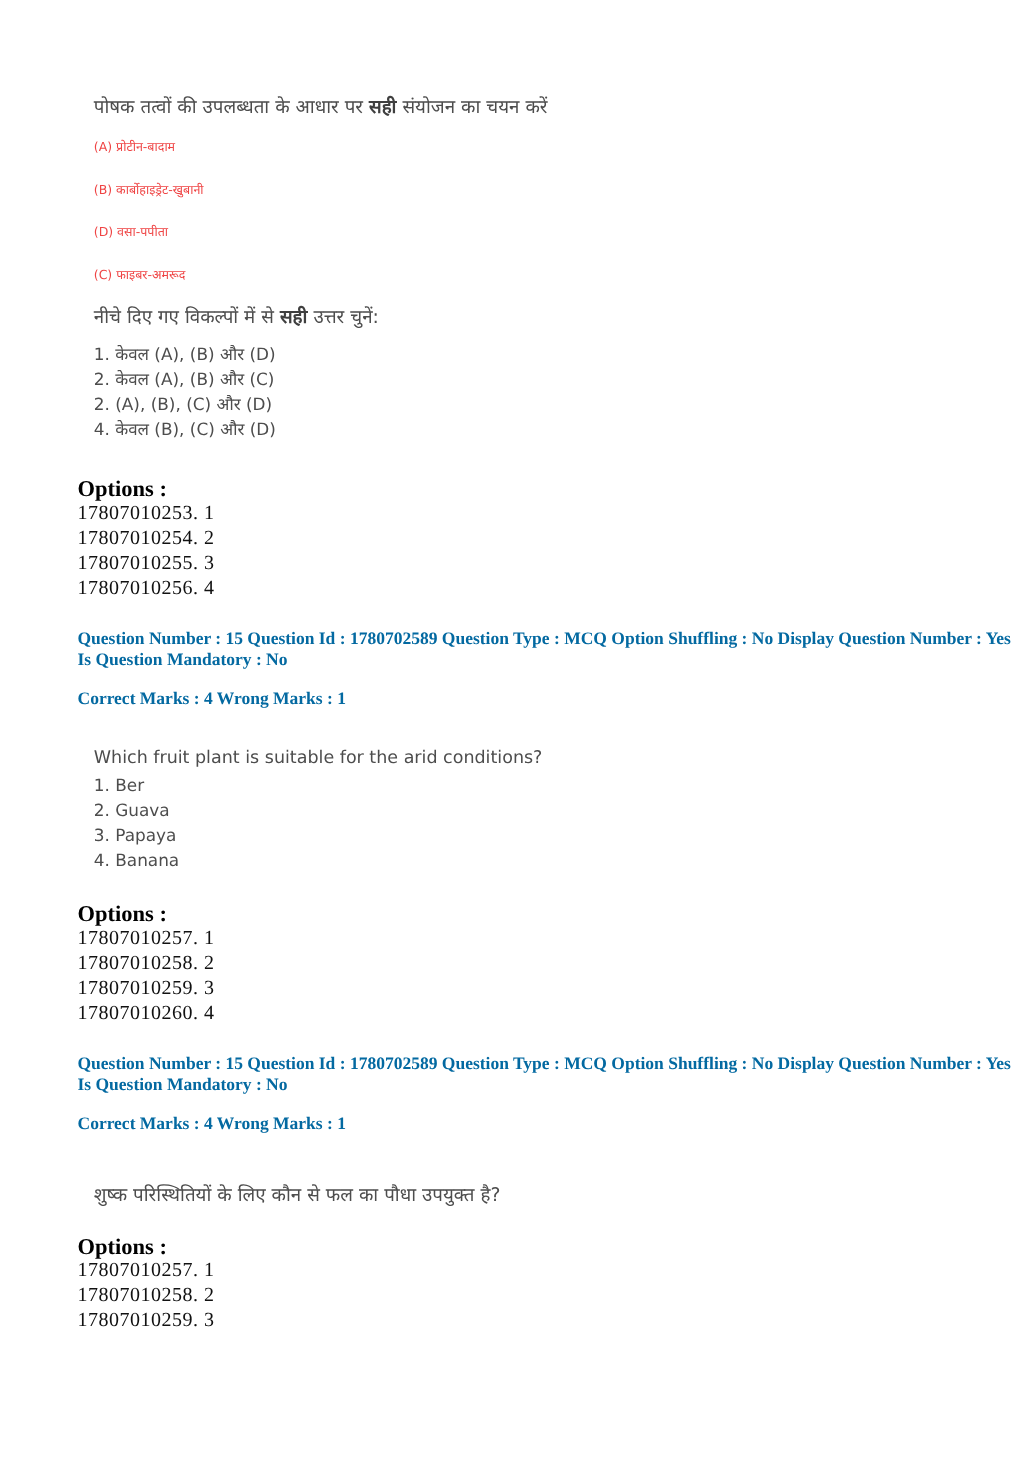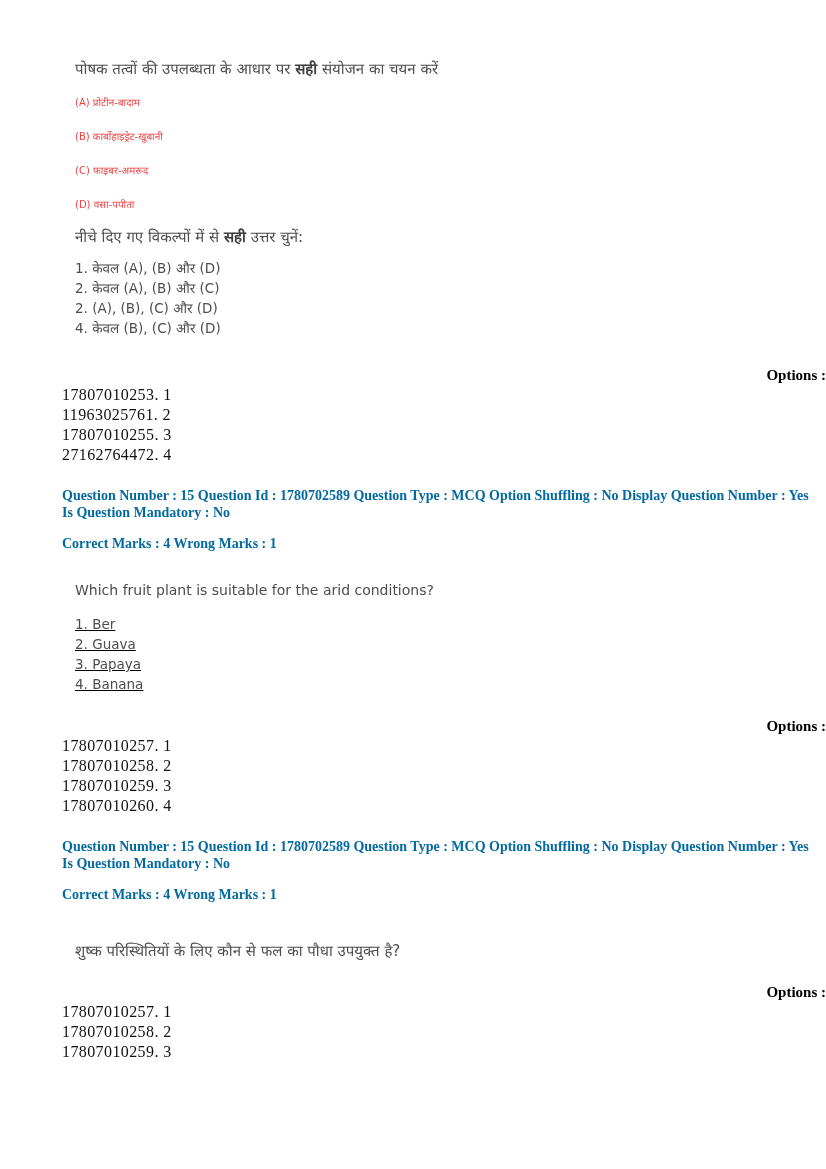--- a/index.html
+++ b/index.html
@@ -5,21 +5,21 @@
 <style>
   html, body { margin: 0; padding: 0; background: #ffffff; }
   .page {
     position: relative;
     width: 826px;
     height: 1169px;
     background: #ffffff;
     overflow: hidden;
     font-family: "DejaVu Sans", sans-serif;
     box-sizing: border-box;
-    padding-top: 60px;
+    padding-top: 76px;
   }
   
   .q-question {
     margin: 0 0 0 75px;
     font-size: 15px;
     line-height: 18px;
     color: #4d4d4d;
   }
   .q-question b { font-weight: bold; color: #3f3f3f; }
   .q-statement {
@@ -30,31 +30,30 @@
   }
   .q-instruction { margin-top: 14px; }
   .choices { margin: 12px 0 0 75px; }
   .choices p {
     margin: 0;
     font-size: 13.5px;
     line-height: 20px;
     color: #4d4d4d;
   }
   .q-question.en { font-size: 14px; line-height: 17px; }
-  .choices.en-gap { margin-top: 15px; text-decoration: underline; }
+  .choices.en-gap { margin-top: 4px; }
   .choices.hi-gap { margin-top: 16px; }
   
   .opt-label {
     margin: 28px 0 1px 62px;
     font-family: "Liberation Serif", serif;
     font-weight: bold;
-    font-size: 15px;
+    font-size: 18px;
     line-height: 18px;
     color: #000000;
-    text-align: right;
   }
   .opt-label.tight { margin-top: 23px; }
   .opt-id {
     margin: 0 0 0 62px;
     font-family: "Liberation Serif", serif;
     font-size: 16px;
     line-height: 20px;
     letter-spacing: 0.4px;
     color: #111111;
   }
@@ -75,39 +74,39 @@
 </head>
 <body>
 
 <div class="page">
 
   <section>
     <p class="q-question" lang="hi"><span>पोषक तत्वों की उपलब्धता के आधार पर </span><b>सही</b><span> संयोजन का चयन करें</span></p>
 
     <p class="q-statement" lang="hi">(A) प्रोटीन-बादाम</p>
     <p class="q-statement" lang="hi">(B) कार्बोहाइड्रेट-खुबानी</p>
+    <p class="q-statement" lang="hi">(D) वसा-पपीता</p>
     <p class="q-statement" lang="hi">(C) फाइबर-अमरूद</p>
-    <p class="q-statement" lang="hi">(D) वसा-पपीता</p>
 
     <p class="q-question q-instruction" lang="hi"><span>नीचे दिए गए विकल्पों में से </span><b>सही</b><span> उत्तर चुनें:</span></p>
 
     <div class="choices">
       <p lang="hi">1. केवल (A), (B) और (D)</p>
       <p lang="hi">2. केवल (A), (B) और (C)</p>
       <p lang="hi">2. (A), (B), (C) और (D)</p>
       <p lang="hi">4. केवल (B), (C) और (D)</p>
     </div>
   </section>
 
   <section>
     <p class="opt-label">Options :</p>
     <p class="opt-id">17807010253. 1</p>
-    <p class="opt-id">11963025761. 2</p>
+    <p class="opt-id">17807010254. 2</p>
     <p class="opt-id">17807010255. 3</p>
-    <p class="opt-id">27162764472. 4</p>
+    <p class="opt-id">17807010256. 4</p>
   </section>
 
   <section class="meta">
     <p>Question Number : 15 Question Id : 1780702589 Question Type : MCQ Option Shuffling : No Display Question Number : Yes</p>
     <p>Is Question Mandatory : No</p>
     <p class="marks-line">Correct Marks : 4 Wrong Marks : 1</p>
   </section>
 
   <section class="q-block-gap">
     <p class="q-question en">Which fruit plant is suitable for the arid conditions?</p>

